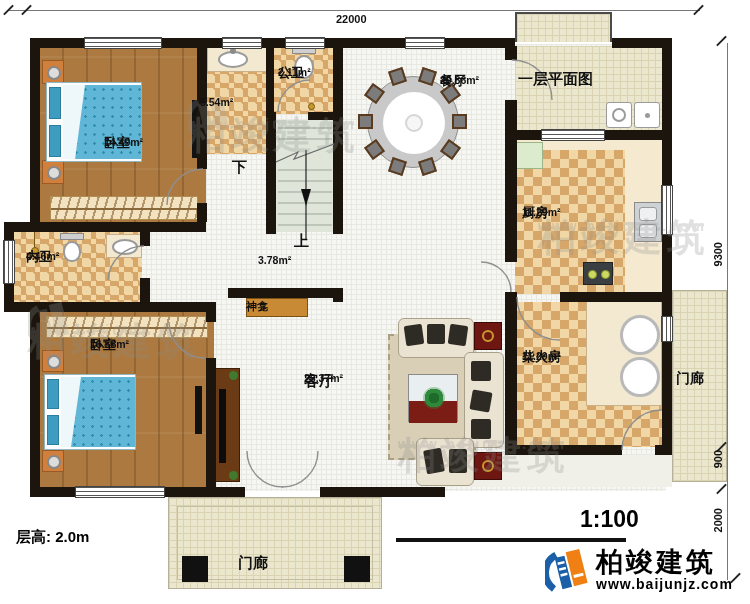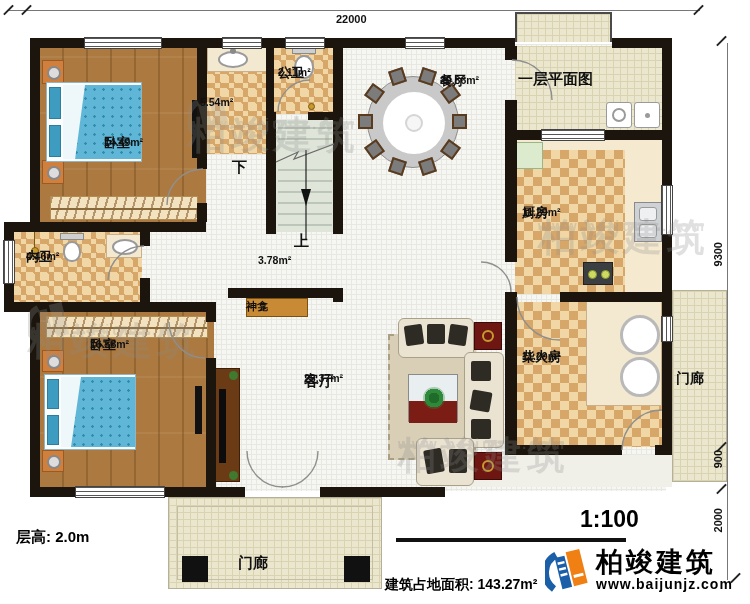--- a/index.html
+++ b/index.html
@@ -381,21 +381,20 @@
   <div class="tick" style="left:715px;top:488px;"></div>
   <div class="tick" style="left:729px;top:577px;"></div>
   <div class="dim vtext" style="left:712px;top:242px;">9300</div>
   <div class="dim vtext" style="left:712px;top:450px;">900</div>
   <div class="dim vtext" style="left:712px;top:508px;">2000</div>
 
   <div class="tb" style="left:16px;top:528px;font-size:15px;font-weight:bold;">层高: 2.0m</div>
 
   <div class="tb" style="left:556px;top:506px;font-size:23px;font-weight:bold;margin-left:24px;">1:100</div>
   <div class="tb" style="left:396px;top:538px;width:230px;height:4px;background:#111;"></div>
-  <div class="tb" style="left:385px;top:576px;font-size:14px;font-weight:bold;">建筑占地面积: 143.27m²</div>
 
   <div class="tb" style="left:545px;top:543px;width:48px;height:54px;">
     <svg width="48" height="54" viewBox="0 0 48 54">
       <path d="M9 46 A20 20 0 0 1 11 12" stroke="#1a5fa8" stroke-width="7" fill="none"></path>
       <g transform="rotate(-14 24 27)">
         <rect x="13" y="12" width="10" height="32" fill="#1a5fa8"></rect>
         <rect x="14.5" y="17" width="7" height="2.5" fill="#fff"></rect>
         <rect x="14.5" y="23" width="7" height="2.5" fill="#fff"></rect>
         <rect x="14.5" y="29" width="7" height="2.5" fill="#fff"></rect>
         <rect x="25" y="9" width="14" height="35" fill="#f08013"></rect>

